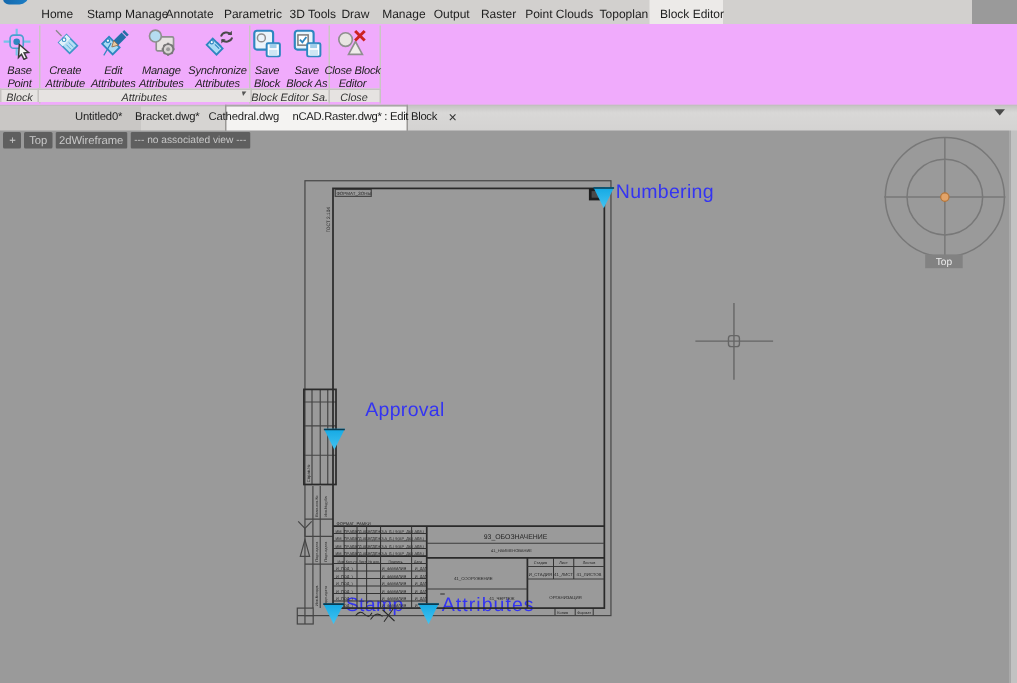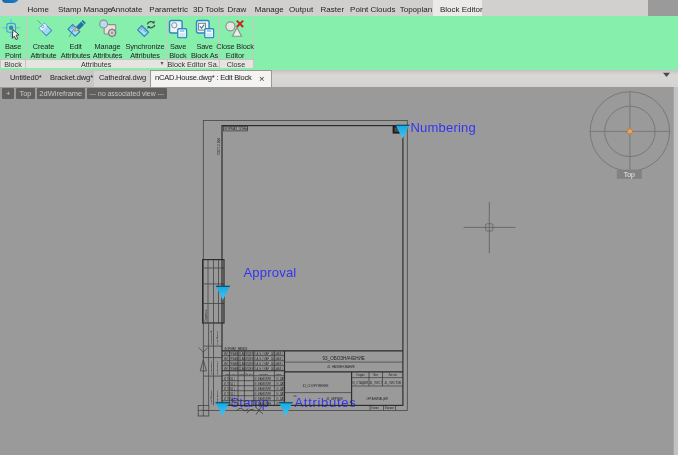--- a/index.html
+++ b/index.html
@@ -6,32 +6,32 @@
   body{width:678px;height:455px;overflow:hidden;position:relative;
        font-family:"Liberation Sans",sans-serif;background:#9a9a9a;}
   .abs{position:absolute;}
   
   #menubar{left:0;top:0;width:648px;height:16px;background:#d2d0ce;}
   .mi{position:absolute;transform:translateZ(0);top:4.5px;font-size:8px;line-height:9px;color:#1e1e1e;white-space:nowrap;}
   #logo{position:absolute;left:2px;top:-7px;width:17px;height:10px;
         background:linear-gradient(90deg,#1468ac,#1d7ec6);border-radius:0 0 6px 4px;}
   #btab{position:absolute;left:433px;top:0;width:49px;height:16px;background:#eceae8;}
   
-  #ribbon{left:0;top:16px;width:678px;height:54px;background:#86efac;border-bottom:1px solid #a5a2a0;}
+  #ribbon{left:0;top:16px;width:678px;height:54px;background:#f0abfc;border-bottom:1px solid #a5a2a0;font-style:italic;}
   .rsep{position:absolute;top:1px;width:1px;height:52px;background:#c9c6c3;}
   .rlbl{position:absolute;transform:translateZ(0);top:27px;font-size:7.4px;letter-spacing:-0.15px;line-height:8.6px;color:#232323;text-align:center;white-space:nowrap;}
   .ricon{position:absolute;top:2.2px;width:22px;height:22px;}
   #grouprow{position:absolute;left:0;top:42.5px;width:678px;height:11.5px;}
   .gcell{position:absolute;transform:translateZ(0);top:0;height:9.5px;white-space:nowrap;overflow:hidden;font-size:7.2px;line-height:9.5px;color:#333;
          text-align:center;background:#e6e3e1;border:1px solid #c6c3c1;border-bottom:none;box-sizing:border-box;}
   
   #tabbar{left:0;top:70px;width:678px;height:16.5px;background:#c9c7c5;}
   #tabrest{position:absolute;left:272px;top:0;width:406px;height:16.5px;
            background:linear-gradient(#c3c2c1,#d9d8d7 30%,#d4d3d2);}
-  .dtab{position:absolute;transform:translateZ(0);top:3px;font-size:7.5px;letter-spacing:-0.1px;color:#1c1c1c;white-space:nowrap;}
+  .dtab{position:absolute;transform:translateZ(0);top:3px;font-size:7.5px;letter-spacing:-0.1px;color:#1c1c1c;white-space:nowrap;margin-left:40px;}
   #activetab{position:absolute;left:150px;top:0;width:122px;height:16.5px;background:#f4f3f2;
              border:1px solid #9a9896;border-bottom:none;box-sizing:border-box;}
   #hovertab{position:absolute;left:94px;top:1px;width:57px;height:15.5px;background:#d6d4d2;}
   
   #canvas{left:0;top:86.5px;width:678px;height:368.5px;background:#9a9a9a;}
   .vpbtn{position:absolute;transform:translateZ(0);top:1.5px;height:11px;background:#5f5f5f;color:#c9c9c9;
          font-size:7.5px;line-height:11px;text-align:center;border-radius:1px;}
   #scroll{position:absolute;left:672.8px;top:86.5px;width:5.2px;height:368.5px;background:#c2c2c2;border-left:1px solid #a6a6a6;box-sizing:border-box;}
   .blbl{position:absolute;transform:translateZ(0);color:#3434f2;font-size:13px;font-weight:normal;line-height:13px;white-space:nowrap;letter-spacing:0.2px;}
   #ovl{position:absolute;left:0;top:0;width:678px;height:455px;}
@@ -141,21 +141,21 @@
   </div>
 </div>
 
 <div class="abs" id="tabbar">
   <div id="tabrest"></div>
   <div id="hovertab"></div>
   <div id="activetab"></div>
   <div class="dtab" style="left:10px">Untitled0*</div>
   <div class="dtab" style="left:50px">Bracket.dwg*</div>
   <div class="dtab" style="left:99px">Cathedral.dwg</div>
-  <div class="dtab" style="left:155px;letter-spacing:-0.2px">nCAD.House.dwg* : Edit Block</div>
+  <div class="dtab" style="left:155px;letter-spacing:-0.2px">nCAD.Raster.dwg* : Edit Block</div>
   <div class="dtab" style="left:259px;top:3px;font-size:9.5px;color:#333">×</div>
 </div>
 
 <div class="abs" id="canvas">
   <div class="vpbtn" style="left:2.4px;width:11.8px">+</div>
   <div class="vpbtn" style="left:16.2px;width:18.6px">Top</div>
   <div class="vpbtn" style="left:36.9px;width:47.8px">2dWireframe</div>
   <div class="vpbtn" style="left:87px;width:79.7px;font-size:6.8px">--- no associated view ---</div>
 </div>
 <div class="abs" id="scroll"></div>

